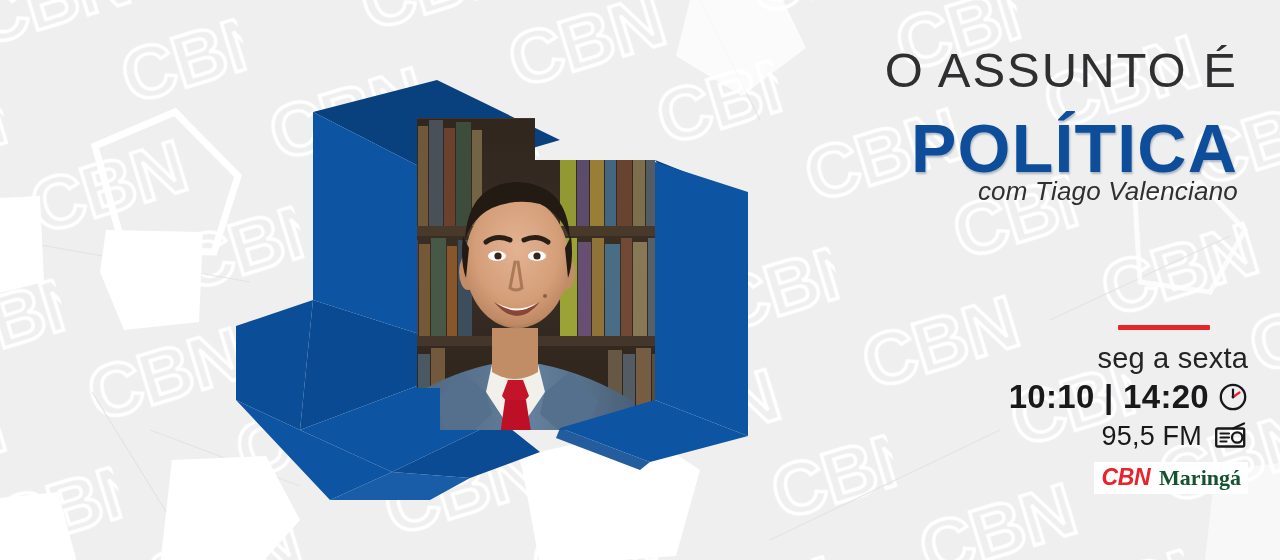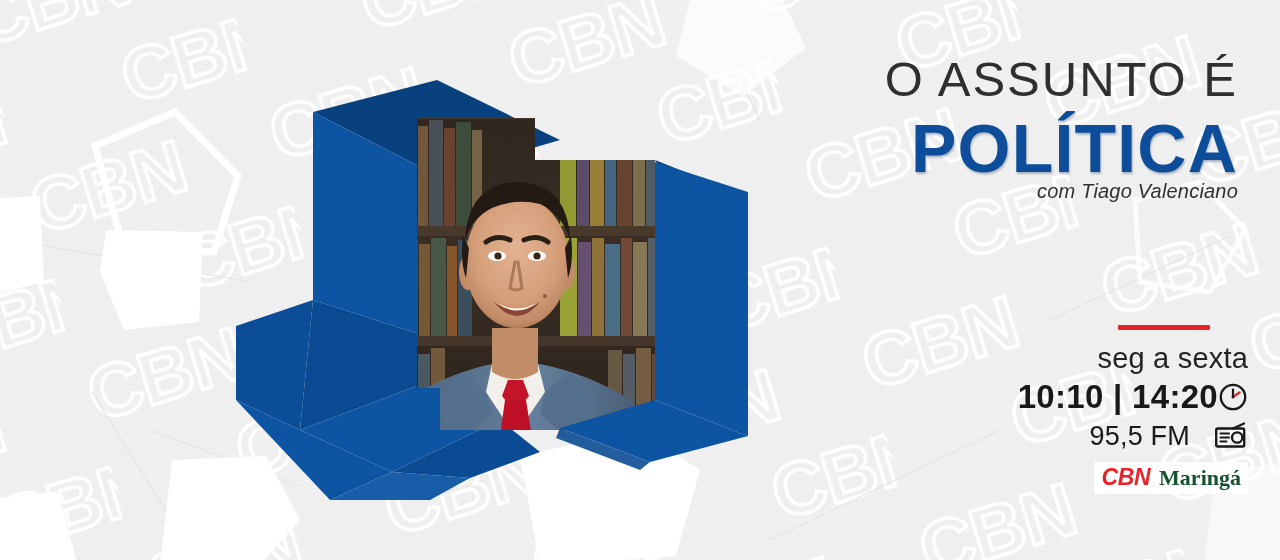--- a/index.html
+++ b/index.html
@@ -21,42 +21,42 @@
   
   #deco-layer { z-index:2; }
 
   
   #art-layer { z-index:3; }
 
   
   #text-layer { z-index:5; }
 
   .title-main {
-    position:absolute; right:42px; top:52px;
+    position:absolute; right:42px; top:43px;
     font-size:49px; line-height:54px;
     letter-spacing:2.0px;
     font-weight:300;
     color:#2f2f31;
     white-space:nowrap;
     text-align:right;
     font-family:"Liberation Sans", sans-serif;
   }
   .title-accent {
     position:absolute; right:42px; top:118px;
     font-size:68px; line-height:60px;
     letter-spacing:1.2px;
     font-weight:bold;
     color:#0d4d99;
     white-space:nowrap;
     text-align:right;
     text-shadow:1px 2px 2px rgba(90,110,140,0.45);
   }
   .title-sub {
     position:absolute; right:42px; top:176px;
-    font-size:20px; line-height:30px;
+    font-size:26px; line-height:30px;
     font-style:italic; font-weight:400;
     color:#303033;
     white-space:nowrap; text-align:right;
     letter-spacing:0.2px;
   }
 
   
   #sched {
     position:absolute; right:32px; top:325px;
     width:310px; text-align:right; z-index:6;
@@ -65,29 +65,29 @@
     display:block; margin-left:auto; margin-right:38px;
     width:92px; height:5px; background:#e8232a;
     border-radius:1px;
   }
   .sched-days {
     margin-top:11px; font-size:29px; line-height:34px;
     color:#242426; font-weight:400; letter-spacing:0.2px;
   }
   .sched-times-row {
     margin-top:3px; display:flex; align-items:center;
-    justify-content:flex-end; 
+    justify-content:flex-end; gap:9px;
   }
   .sched-times {
     font-size:33px; line-height:38px;
     color:#19191b; font-weight:bold; letter-spacing:0.3px;
   }
   .sched-freq-row {
     margin-top:4px; display:flex; align-items:center;
-    justify-content:flex-end; gap:24px;
+    justify-content:flex-end; gap:12px;
   }
   .sched-freq {
     font-size:27px; line-height:32px;
     color:#19191b; font-weight:400; letter-spacing:0.2px;
   }
   .logo-row {
     margin-top:10px; display:flex; align-items:center;
     justify-content:flex-end;
   }
   .logo-box {

